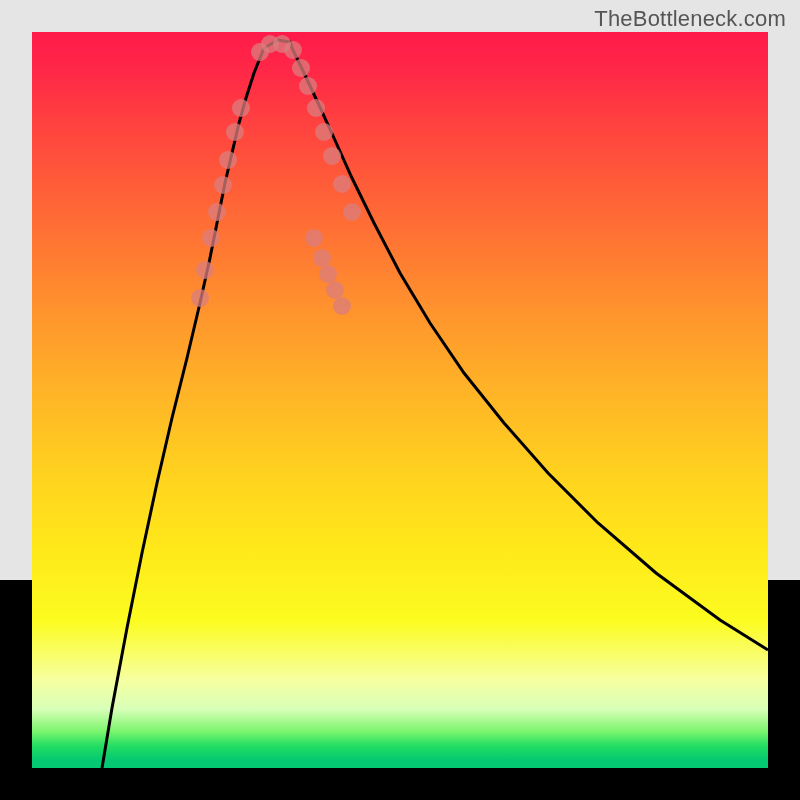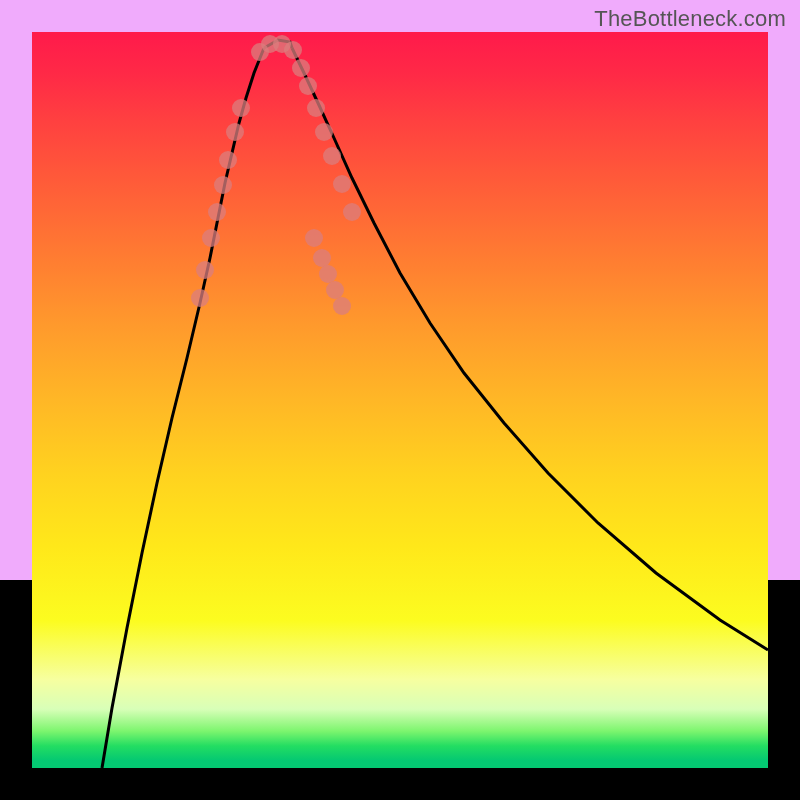--- a/index.html
+++ b/index.html
@@ -9,21 +9,21 @@
     height: 800px;
     background: #000;
     font-family: Arial, Helvetica, sans-serif;
   }
   .frame {
     position: absolute;
     top: 0;
     left: 0;
     width: 800px;
     height: 580px;
-    background: #f0abfc;
+    background: #e5e5e5;
   }
   .plot-area {
     position: absolute;
     top: 32px;
     left: 32px;
     width: 736px;
     height: 736px;
     overflow: hidden;
   }
   .gradient {

